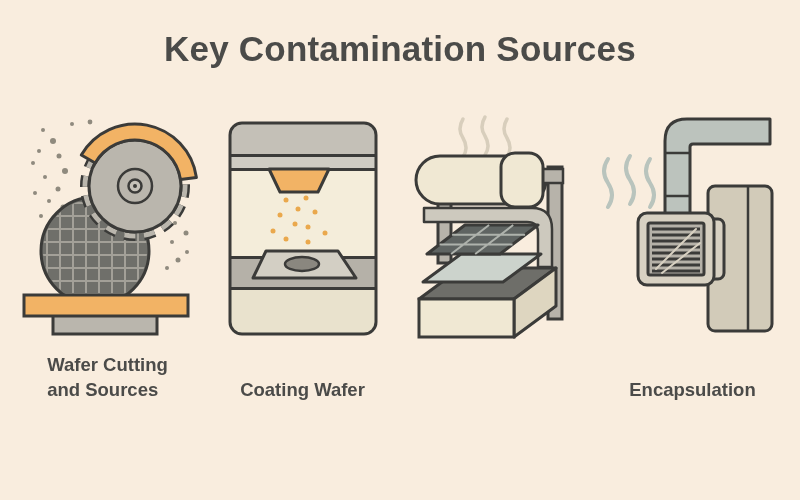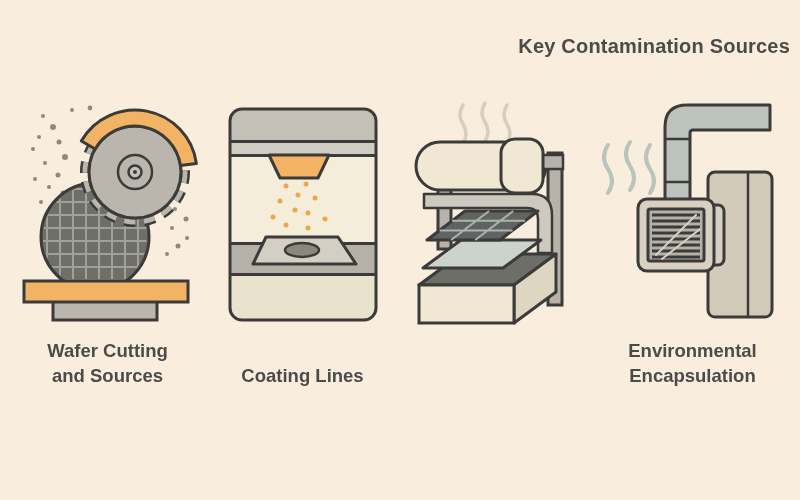--- a/index.html
+++ b/index.html
@@ -2,28 +2,28 @@
 <html><head>
 <meta charset="utf-8">
 <style>
   html,body{margin:0;padding:0;}
   body{
     width:800px;height:500px;background:#f9edde;
     font-family:"Liberation Sans",sans-serif;overflow:hidden;
   }
   .stage{width:800px;height:500px;display:flex;flex-direction:column;}
   .title{
-    margin:32px 10px 0;text-align:right;font-size:20px;font-weight:700;
+    margin:24px 10px 0;text-align:center;font-size:35px;font-weight:700;
     color:#4b4b49;line-height:1.45;letter-spacing:.2px;
   }
   .items{display:flex;justify-content:center;gap:4px;margin-top:26px;}
   .item{width:191px;display:flex;flex-direction:column;align-items:center;}
   .art{height:240px;display:flex;align-items:flex-end;justify-content:center;}
   .label{
-    margin-top:12px;text-align:center;font-size:18.5px;font-weight:700;
+    margin-top:12px;font-size:18.5px;font-weight:700;
     color:#4b4b49;line-height:1.35;
   }
   svg{display:block;}
 </style>
 </head>
 <body>
 
 <div class="stage">
 
   <h1 class="title">
@@ -126,21 +126,21 @@
               <circle cx="63" cy="138" r="2.5"></circle>
             <circle cx="85" cy="141" r="2.5"></circle>
           </g>
           <polygon points="43,150 115,150 133,177 30,177" fill="#d3cfc4" stroke="#3b3b39" stroke-width="3" stroke-linejoin="round"></polygon>
           <ellipse cx="79" cy="163" rx="17" ry="7" fill="#8a877f" stroke="#3b3b39" stroke-width="2.5"></ellipse>
           <rect x="7" y="22" width="146" height="211" rx="12" fill="none" stroke="#3b3b39" stroke-width="3"></rect>
         </svg>
       </div>
       <div class="label">
         <br>
-        <span>Coating Lines</span>
+        <span>Coating Wafer</span>
       </div>
     </div>
 
     <div class="item">
       <div class="art">
         <svg width="180" height="240" viewBox="0 0 180 240">
 
           <g fill="none" stroke="#d8cebc" stroke-width="3.5" stroke-linecap="round">
             <path d="M55,18 q-6,10 0,19 q6,10 0,19"></path>
             <path d="M77,16 q-6,10 0,19 q6,10 0,19"></path>
@@ -212,19 +212,19 @@
               <line x1="54" y1="170" x2="102" y2="170"></line>
             </g>
             <g stroke="#d8d1c2" stroke-width="2" stroke-linecap="round">
               <line x1="58" y1="168" x2="98" y2="128"></line>
               <line x1="64" y1="172" x2="102" y2="142"></line>
             </g>
           </g>
         </svg>
       </div>
       <div class="label">
-        <span>Environmental</span><br>
+        <br>
         <span>Encapsulation</span>
       </div>
     </div>
 
   </div>
 </div>
 
 </body></html>

